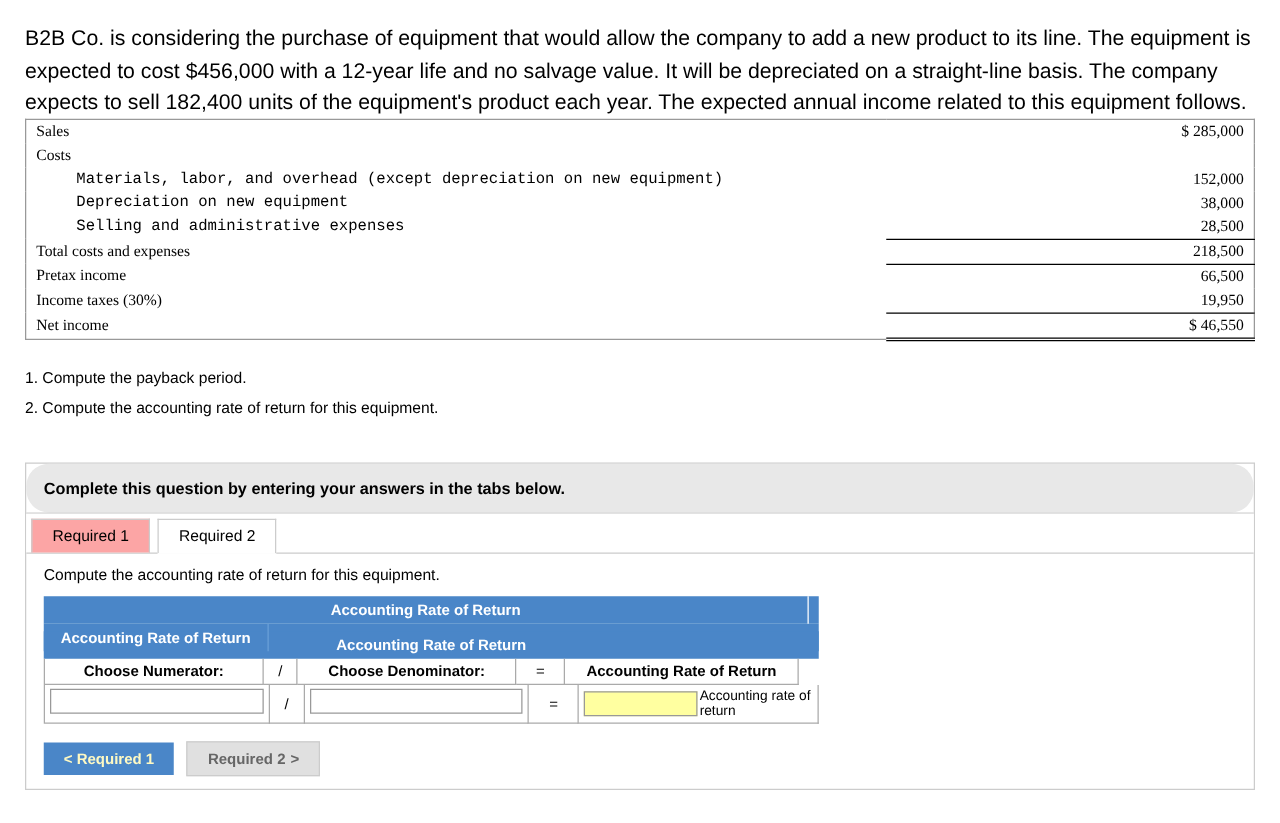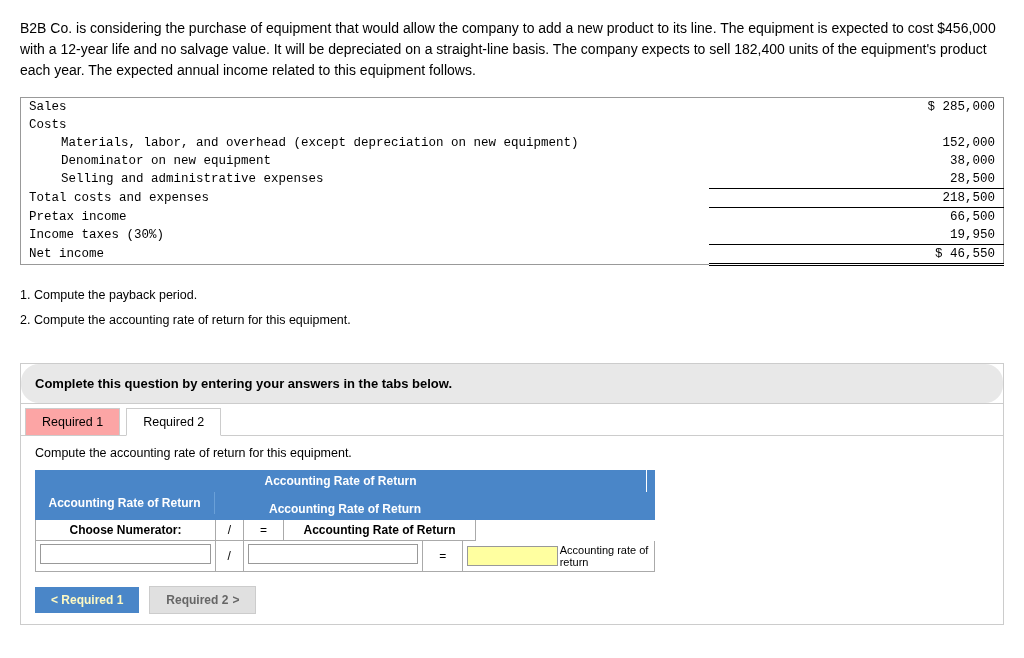--- a/index.html
+++ b/index.html
@@ -6,43 +6,43 @@
     body {
       font-family: Arial, sans-serif;
       font-size: 13px;
       background: #fff;
       color: #000;
       padding: 18px 20px;
       width: 1024px;
       min-height: 658px;
     }
     .intro-text {
-      font-size: 14px;
+      font-size: 17px;
       line-height: 1.5;
-      margin-bottom: 16px;
+      margin-bottom: 0;
     }
     .income-table {
       width: 100%;
       border-collapse: collapse;
       margin-bottom: 18px;
       border: 1px solid #999;
     }
     .income-table td {
       padding: 2px 8px;
       font-size: 12.5px;
     }
     .income-table .label-col {
       width: 70%;
     }
     .income-table .value-col {
       width: 30%;
       text-align: right;
     }
     .indent2 { padding-left: 40px !important; font-family: 'Courier New', monospace; font-size: 12px; }
-    .monospace { font-family: Liberation Mono, monospace; font-size: 12px; }
+    .monospace { font-family: Liberation Serif, serif; font-size: 12px; }
     .underline-val { border-bottom: 1px solid #000; }
     .double-underline-val { border-bottom: 3px double #000; }
     .questions {
       margin-bottom: 32px;
       font-size: 12.5px;
       line-height: 1.8;
     }
     .questions p { margin-bottom: 2px; }
     .tabs-header {
       display: flex;
@@ -161,21 +161,21 @@
     </tr>
     <tr>
       <td class="label-col monospace">Costs</td>
       <td class="value-col monospace"></td>
     </tr>
     <tr>
       <td class="label-col indent2">Materials, labor, and overhead (except depreciation on new equipment)</td>
       <td class="value-col monospace">152,000</td>
     </tr>
     <tr>
-      <td class="label-col indent2">Denominator on new equipment</td>
+      <td class="label-col indent2">Depreciation on new equipment</td>
       <td class="value-col monospace">38,000</td>
     </tr>
     <tr>
       <td class="label-col indent2">Selling and administrative expenses</td>
       <td class="value-col monospace underline-val">28,500</td>
     </tr>
     <tr>
       <td class="label-col monospace">Total costs and expenses</td>
       <td class="value-col monospace underline-val">218,500</td>
     </tr>
@@ -227,20 +227,21 @@
 
     <div style="margin-top:-26px;">
 
       <div style="display:flex; width:620px; background:#4a86c8; color:#fff; font-weight:bold; font-size:12px; text-align:center;">
         <div style="width:620px; padding:4px 8px;">Accounting Rate of Return</div>
       </div>
 
       <div style="display:flex; width:604px; border-left:1px solid #aaa;align-items:flex-end;">
         <div style="width:180px; padding:3px 8px; border-right:1px solid #aaa; border-bottom:1px solid #aaa; font-weight:bold; font-size:12px; text-align:center;">Choose Numerator:</div>
         <div style="width:28px; padding:3px 2px; border-right:1px solid #aaa; border-bottom:1px solid #aaa; text-align:center; font-size:12px;">/</div>
+        <div style="width:180px; padding:3px 8px; border-right:1px solid #aaa; border-bottom:1px solid #aaa; font-weight:bold; font-size:12px; text-align:center;">Choose Denominator:</div>
         <div style="width:40px; padding:3px 2px; border-right:1px solid #aaa; border-bottom:1px solid #aaa; text-align:center; font-size:12px;">=</div>
         <div style="width:192px; padding:3px 8px; border-right:1px solid #aaa; border-bottom:1px solid #aaa; font-weight:bold; font-size:12px; text-align:center;">Accounting Rate of Return</div>
       </div>
 
       <div style="display:flex; width:620px; border-left:1px solid #aaa;">
         <div style="width:180px; padding:3px 4px; border-right:1px solid #aaa; border-bottom:1px solid #aaa;">
           <input type="text" class="input-field" style="width: 100%; border: 1px solid rgb(153, 153, 153); background: rgb(255, 255, 255); font-size: 12px; padding: 2px 4px;">
         </div>
         <div style="width:28px; padding:3px 2px; border-right:1px solid #aaa; border-bottom:1px solid #aaa; text-align:center; font-size:12px; display:flex; align-items:center; justify-content:center;">/</div>
         <div style="width:180px; padding:3px 4px; border-right:1px solid #aaa; border-bottom:1px solid #aaa;">

